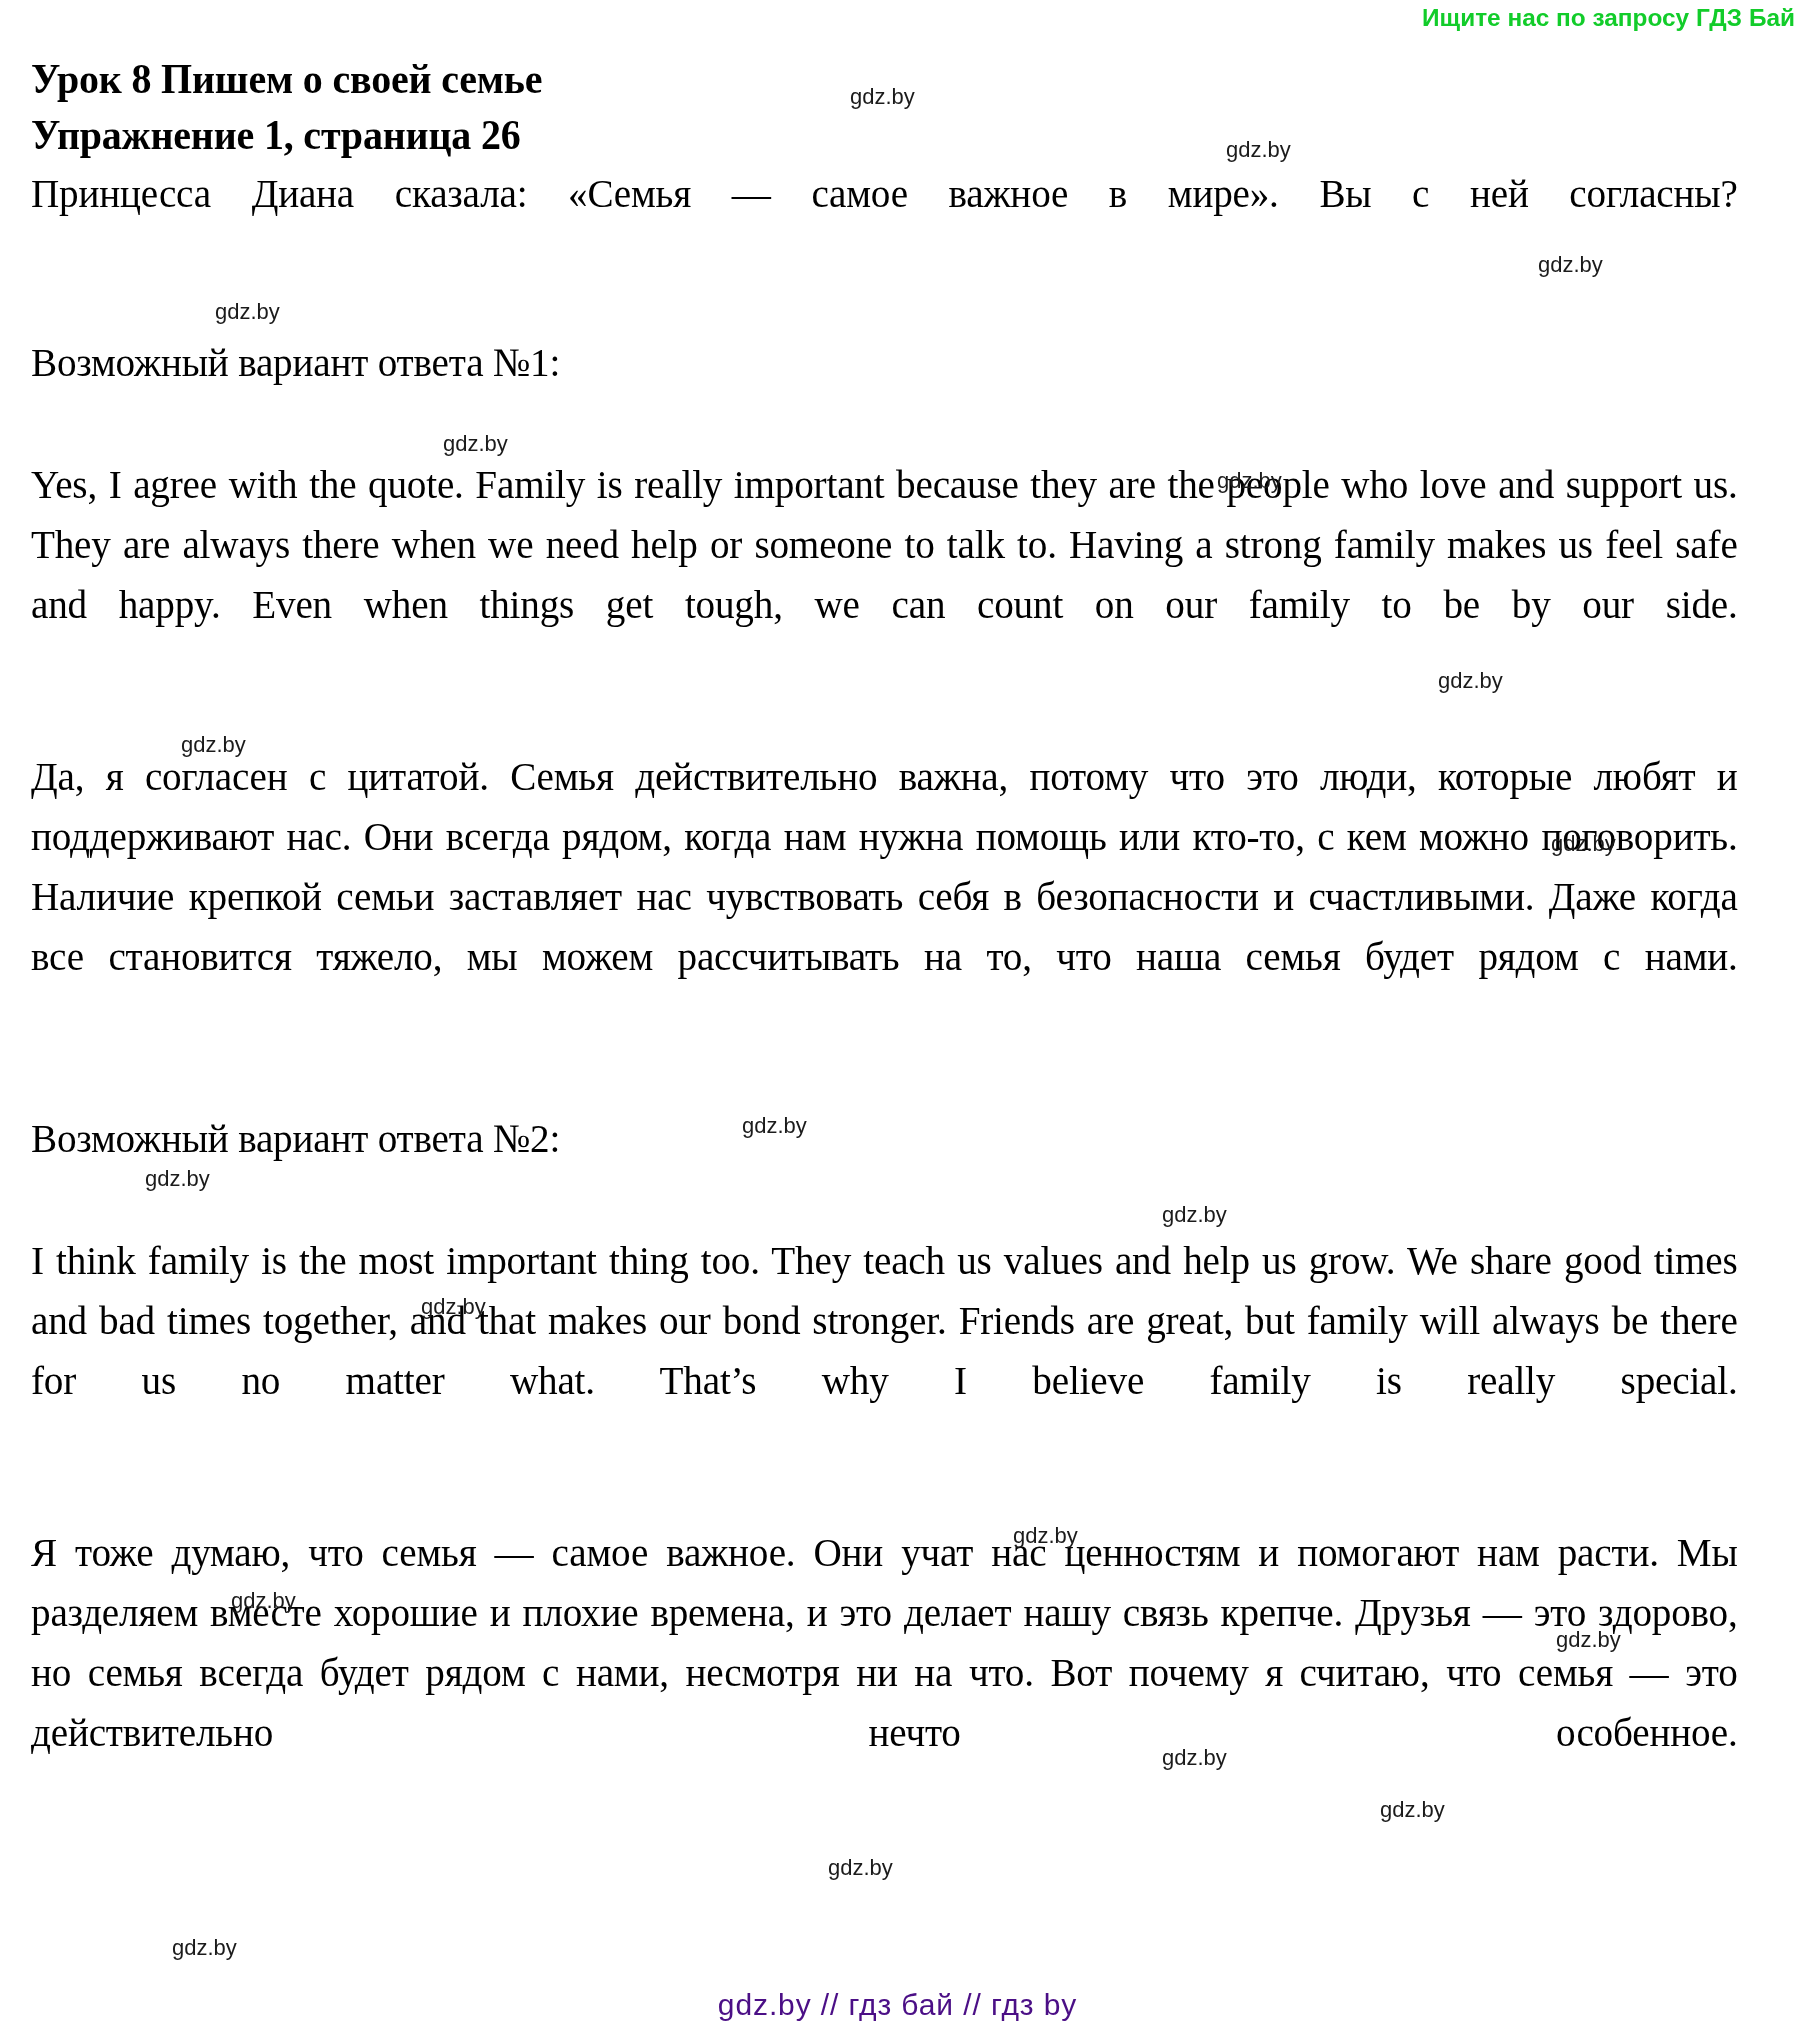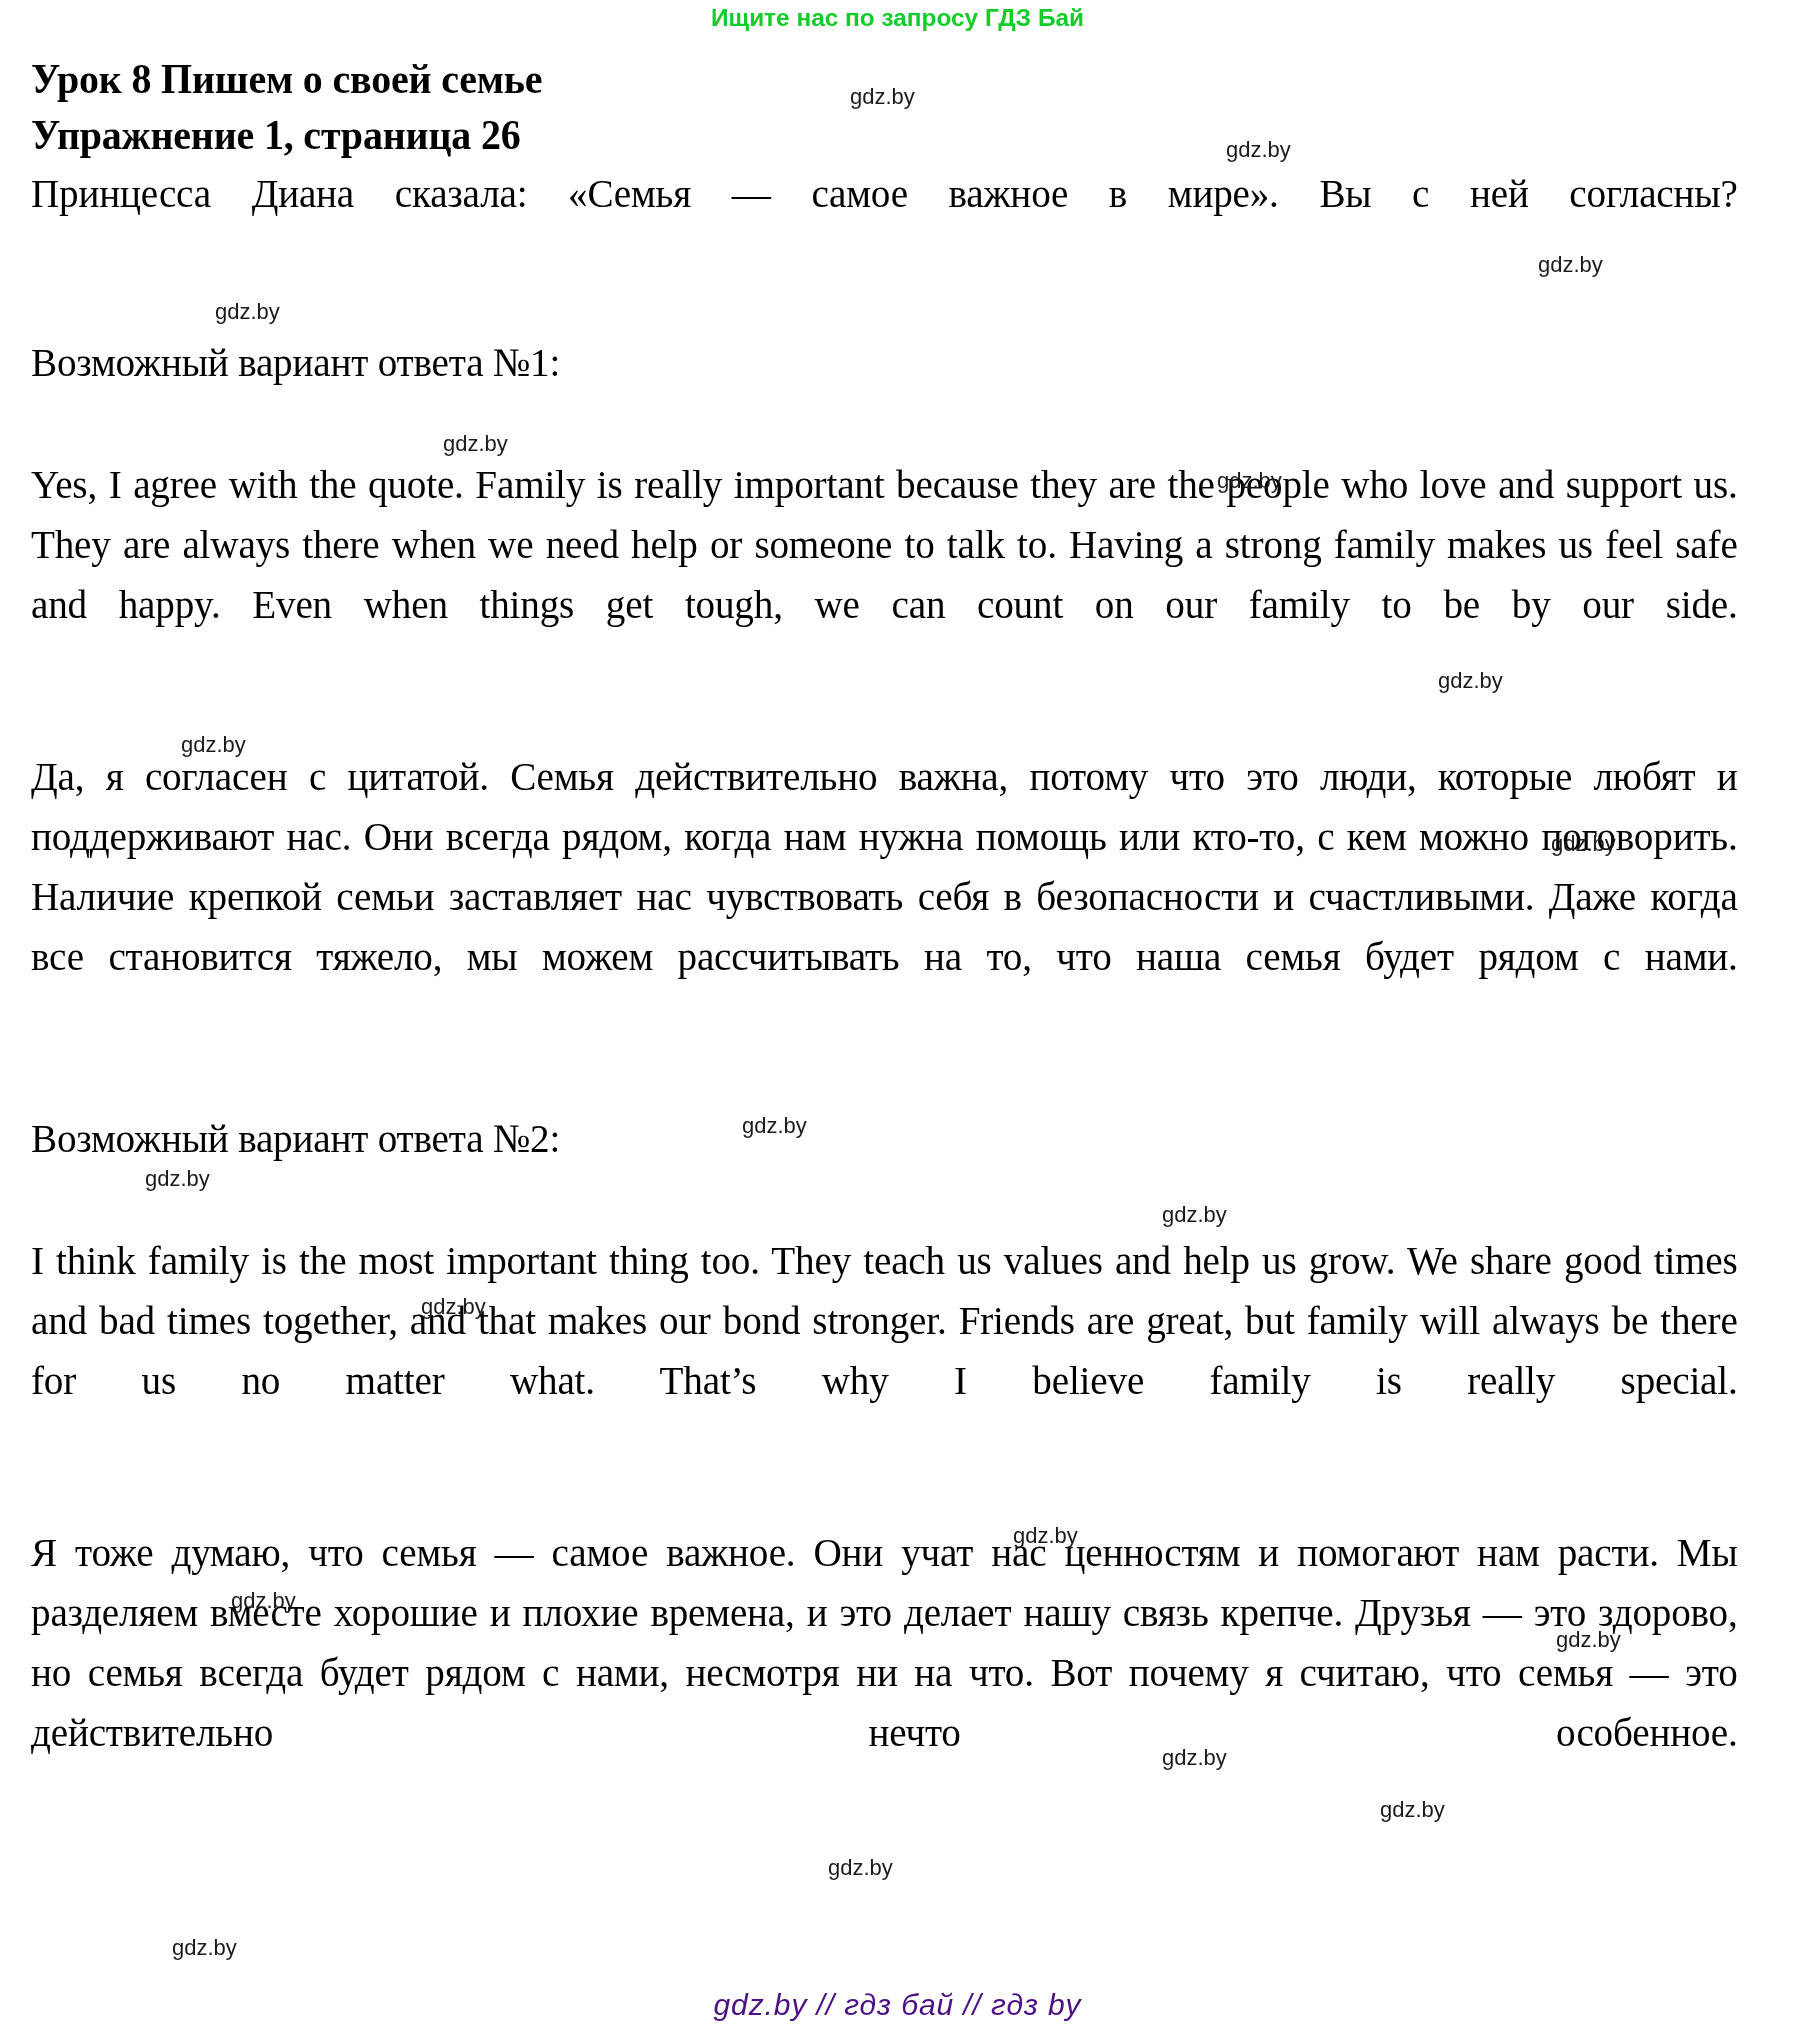--- a/index.html
+++ b/index.html
@@ -98,29 +98,28 @@
     position: absolute;
     left: 0;
     bottom: 12.7px;
     width: 1795px;
     text-align: center;
     font-family: "Liberation Sans", "DejaVu Sans", sans-serif;
     font-size: 30px;
     line-height: 36px;
     color: #4b0f86;
     letter-spacing: 0.9px;
-    font-style: italic;
   }
 </style>
 </head>
 <body>
 
 <div id="page">
 
-  <div class="promo-bar" style="color: rgb(18, 204, 42);">Ищите нас по запросу ГДЗ Бай</div>
+  <div class="promo-bar" style="color: rgb(18, 204, 42); text-align: right;">Ищите нас по запросу ГДЗ Бай</div>
 
   <div class="content">
 
     <div class="heading">Урок 8 Пишем о своей семье</div>
 
     <div class="heading">Упражнение 1, страница 26</div>
 
     <div class="para">Принцесса Диана сказала: «Семья — самое важное в мире». Вы с ней согласны?</div>
 
     <div class="gap-md"></div>

